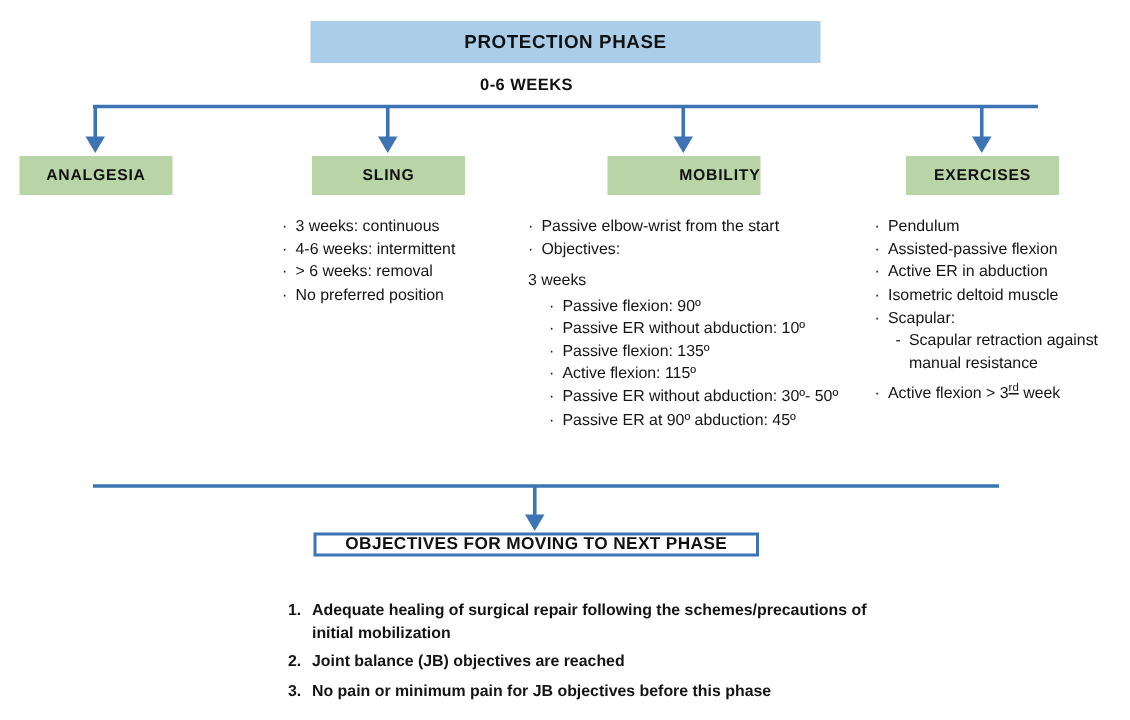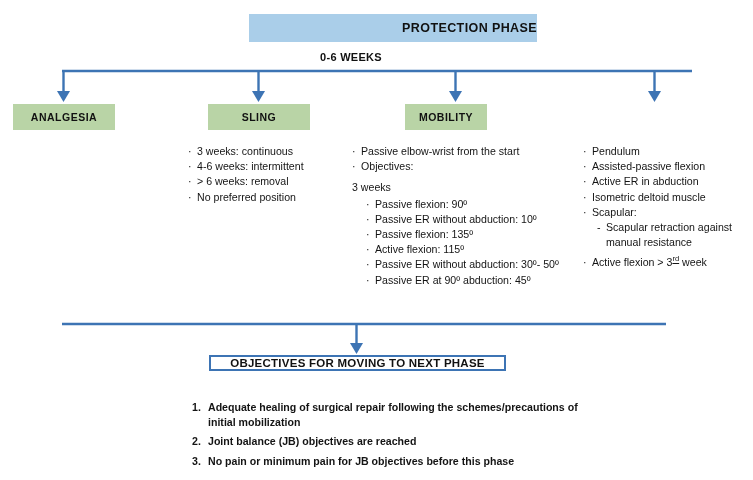--- a/index.html
+++ b/index.html
@@ -17,27 +17,26 @@
     height: 480px;
     overflow: hidden;
     background: #ffffff;
   }
   .abs { position: absolute; }
 
   
   #phase-banner {
     left: 207px;
     top: 14px;
-    width: 288px;
+    width: 340px;
     height: 28px;
     background: #aacee9;
     display: flex;
     align-items: center;
-    justify-content: flex-end;
-    margin-left: 42px;
+    justify-content: center;
   }
   #phase-banner .txt {
     font-size: 12.5px;
     font-weight: bold;
     letter-spacing: 0.4px;
     color: #111111;
   }
   #phase-duration {
     left: 207px;
     top: 51px;
@@ -67,21 +66,21 @@
     justify-content: center;
   }
   .cat-box .txt {
     font-size: 10.5px;
     font-weight: bold;
     letter-spacing: 0.5px;
     color: #111111;
   }
   #cat-0 { left: 13px;  top: 104px; width: 102px; }
   #cat-1 { left: 208px; top: 104px; width: 102px; }
-  #cat-2 { left: 405px; top: 104px; width: 82px; }
+  #cat-2 { left: 405px; top: 104px; width: 102px; justify-content: flex-end; }
   #cat-3 { left: 604px; top: 104px; width: 102px; }
 
   
   .col {
     font-size: 10.6px;
     line-height: 15.2px;
     color: #141414;
   }
   #col-sling    { left: 188px; top: 144px; width: 168px; }
   #col-mobility { left: 352px; top: 144px; width: 236px; }
@@ -179,20 +178,23 @@
 
   <div id="cat-0" class="abs cat-box">
     <span class="txt">ANALGESIA</span>
   </div>
   <div id="cat-1" class="abs cat-box">
     <span class="txt">SLING</span>
   </div>
   <div id="cat-2" class="abs cat-box">
     <span class="txt">MOBILITY</span>
   </div>
+  <div id="cat-3" class="abs cat-box">
+    <span class="txt">EXERCISES</span>
+  </div>
 
   <div id="col-sling" class="abs col">
     <div class="bullet-row">
       <span class="bullet-mark">·</span>
       <span class="bullet-text">3 weeks: continuous</span>
     </div>
     <div class="bullet-row">
       <span class="bullet-mark">·</span>
       <span class="bullet-text">4-6 weeks: intermittent</span>
     </div>

